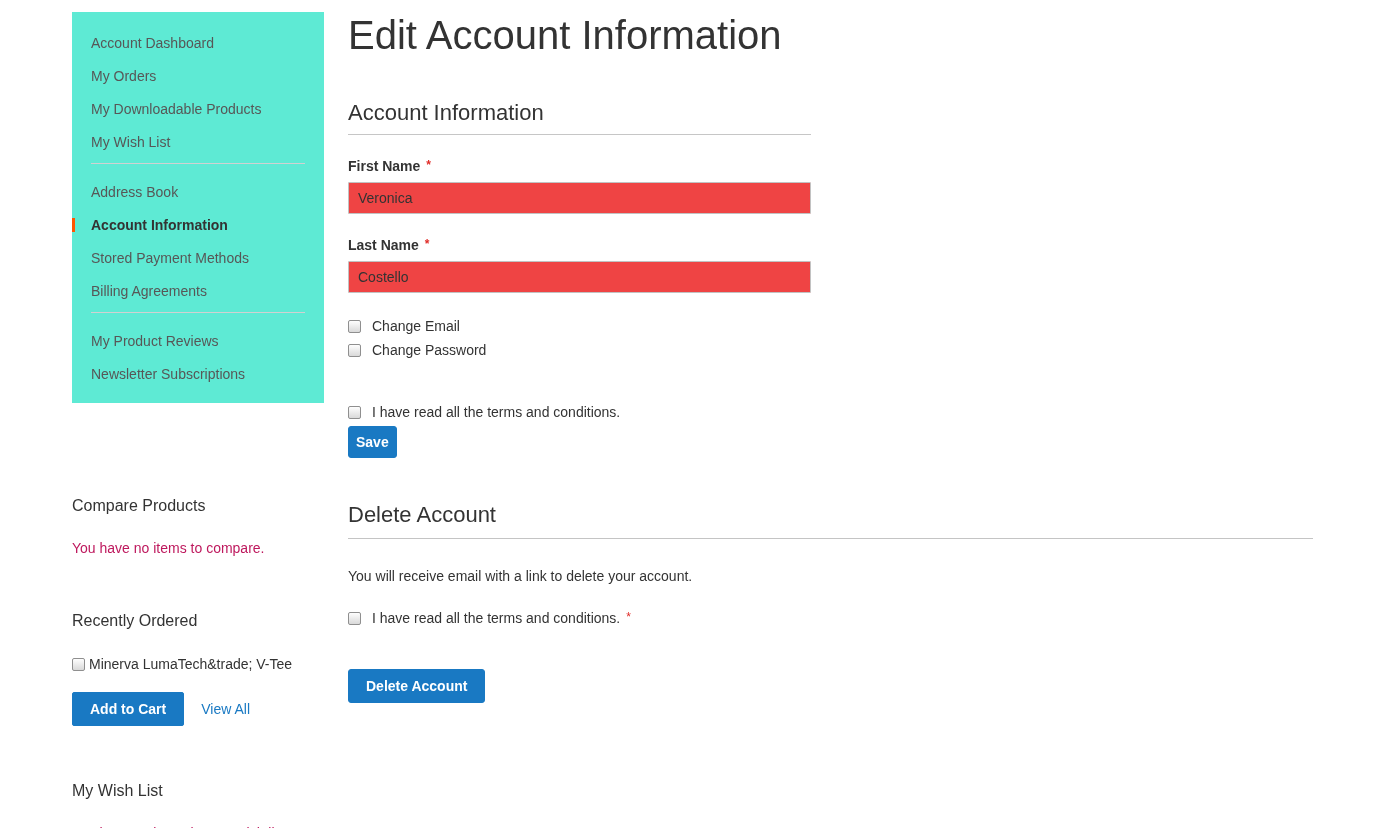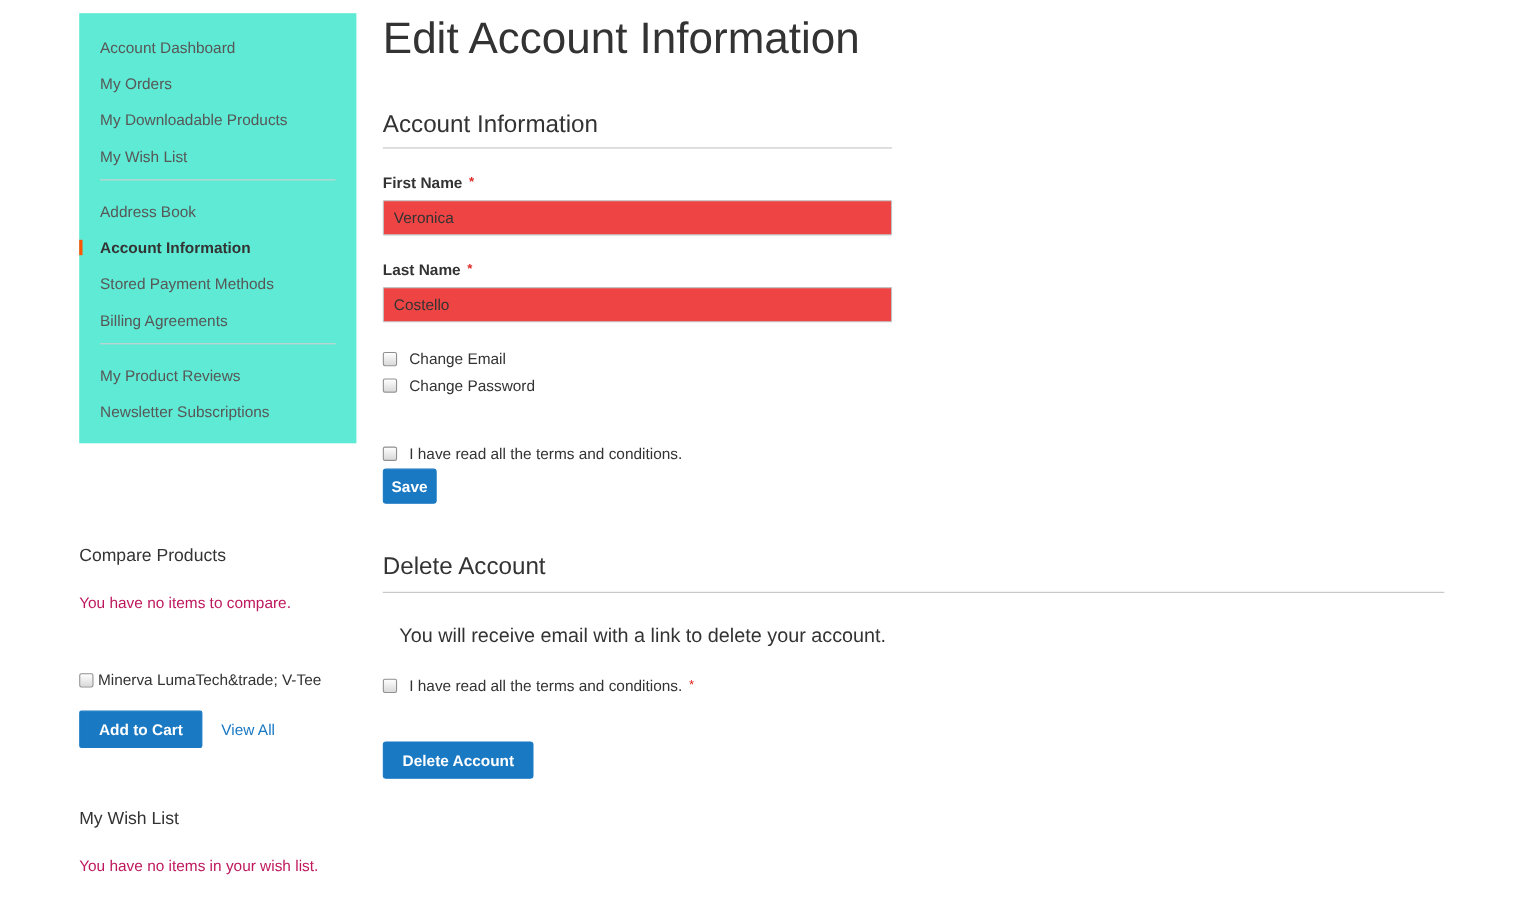--- a/index.html
+++ b/index.html
@@ -157,21 +157,21 @@
     font-weight: 300;
     color: #333;
     margin: 0 0 10px 0;
     line-height: 26px;
   }
   .section-rule {
     border: none;
     border-top: 1px solid #c4c4c4;
     margin: 0;
   }
-  .delete-note { margin: 29px 0 0 15px; font-size: 18px; }
+  .delete-note { margin: 29px 0 0 0; font-size: 14px; }
   .choice.delete-terms { margin-top: 26px; }
   .delete-btn { margin-top: 43px; padding: 8px 17px; }
   .add-cart-btn { padding: 8px 17px; border-radius: 2px; }
   .link {
     color: #1979c3;
     text-decoration: none;
     font-size: 14px;
   }
 </style>
 </head>
@@ -221,20 +221,21 @@
         </li>
       </ul>
     </div>
 
     <div class="side-block first">
       <h3 class="side-title">Compare Products</h3>
       <p class="side-text">You have no items to compare.</p>
     </div>
 
     <div class="side-block">
+      <h3 class="side-title">Recently Ordered</h3>
       <div class="product-choice">
         <input type="checkbox" style="">
         <span>Minerva LumaTech&amp;trade; V-Tee</span>
       </div>
       <div class="side-actions">
         <button class="btn add-cart-btn">Add to Cart</button>
         <a href="#" class="link">View All</a>
       </div>
     </div>
 

